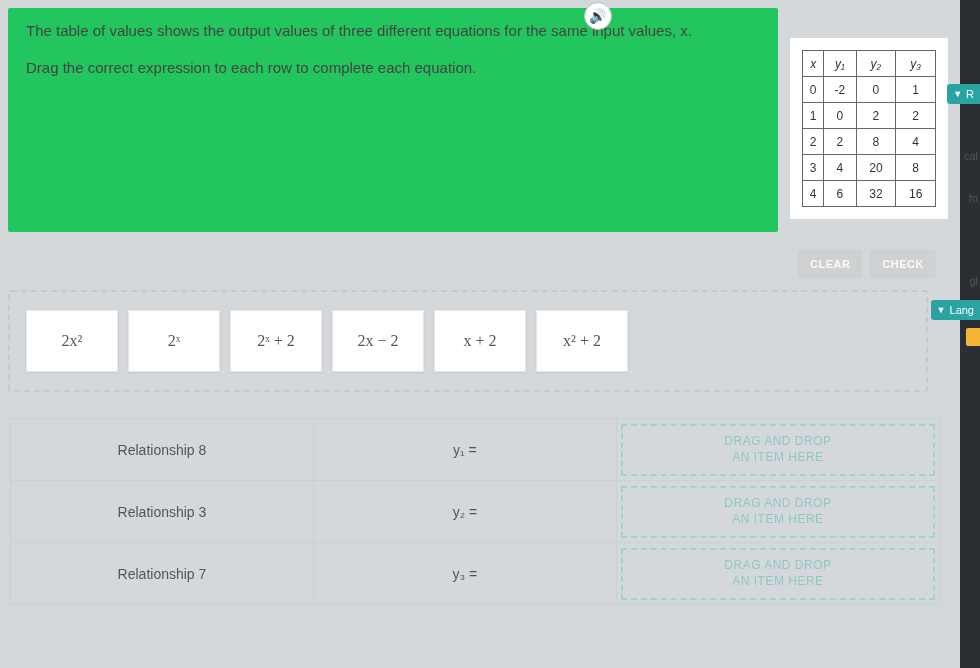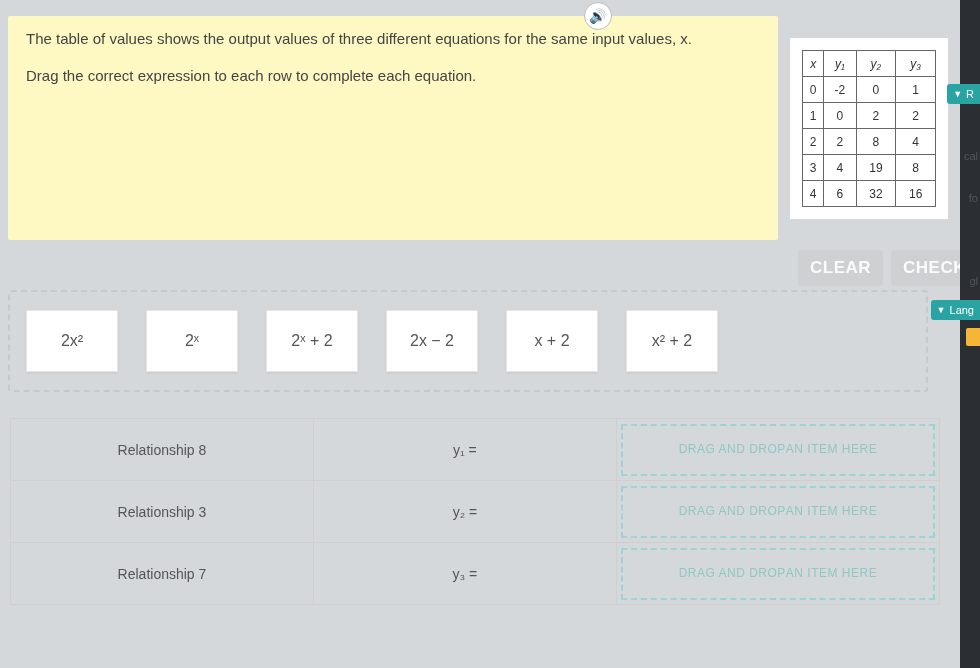--- a/index.html
+++ b/index.html
@@ -6,22 +6,22 @@
 body {
   font-family: Arial, sans-serif;
   background: #d5d8db;
   width: 980px;
   height: 668px;
   overflow: hidden;
   position: relative;
   color: #333;
 }
 .prompt-area {
-  background: #fef9c3;
-  margin: 16px 0 0 8px;
+  background: #22c55e;
+  margin: 8px 0 0 8px;
   padding: 12px 18px;
   width: 770px;
   height: 224px;
   font-size: 15px;
   line-height: 1.5;
   color: #444;
   border-radius: 2px;
 }
 .prompt-area p { margin-bottom: 14px; }
 .audio-btn {
@@ -57,35 +57,36 @@
   position: absolute;
   top: 250px;
   left: 798px;
   display: flex;
   gap: 8px;
 }
 .action-btns button {
   background: rgba(200,200,200,0.5);
   border: none;
   color: rgba(255,255,255,0.9);
-  font-size: 17px;
+  font-size: 11px;
   font-weight: bold;
   padding: 8px 12px;
   border-radius: 3px;
   letter-spacing: 0.5px;
 }
 .tiles-row {
   position: absolute;
   top: 290px; left: 8px;
   width: 920px;
   border: 2px dashed #c6c9cc;
   border-radius: 3px;
   padding: 18px 16px;
   display: flex;
-  gap: 28px;
+  gap: 10px;
+  font-family: Liberation Serif, serif;
 }
 .tile {
   background: #fff;
   border: 1px solid #e5e5e5;
   width: 92px; height: 62px;
   display: flex; align-items: center; justify-content: center;
   font-size: 16px;
   color: #555;
   cursor: grab;
   box-shadow: 0 1px 2px rgba(0,0,0,0.08);
@@ -103,21 +104,21 @@
   color: #555;
   text-align: center;
   vertical-align: middle;
 }
 .answer-table td.rel { width: 300px; }
 .answer-table td.eq  { width: 300px; }
 .answer-table td.drop { width: 320px; padding: 4px; }
 .drop-zone {
   border: 2px dashed #9fd3d3;
   height: 52px;
-  display: flex; flex-direction: row;
+  display: flex; flex-direction: column;
   align-items: center; justify-content: center;
   color: #8fc7c7;
   font-size: 12px;
   letter-spacing: 0.5px;
   line-height: 1.3;
 }
 .right-rail {
   position: absolute;
   right: 0; top: 0;
   width: 20px; height: 668px;
@@ -178,21 +179,21 @@
         </tr>
     <tr>
           <td>2</td>
           <td>2</td>
           <td>8</td>
           <td>4</td>
         </tr>
     <tr>
           <td>3</td>
           <td>4</td>
-          <td>19</td>
+          <td>20</td>
           <td>8</td>
         </tr>
     <tr>
           <td>4</td>
           <td>6</td>
           <td>32</td>
           <td>16</td>
         </tr>
   </tbody>
     </table>

